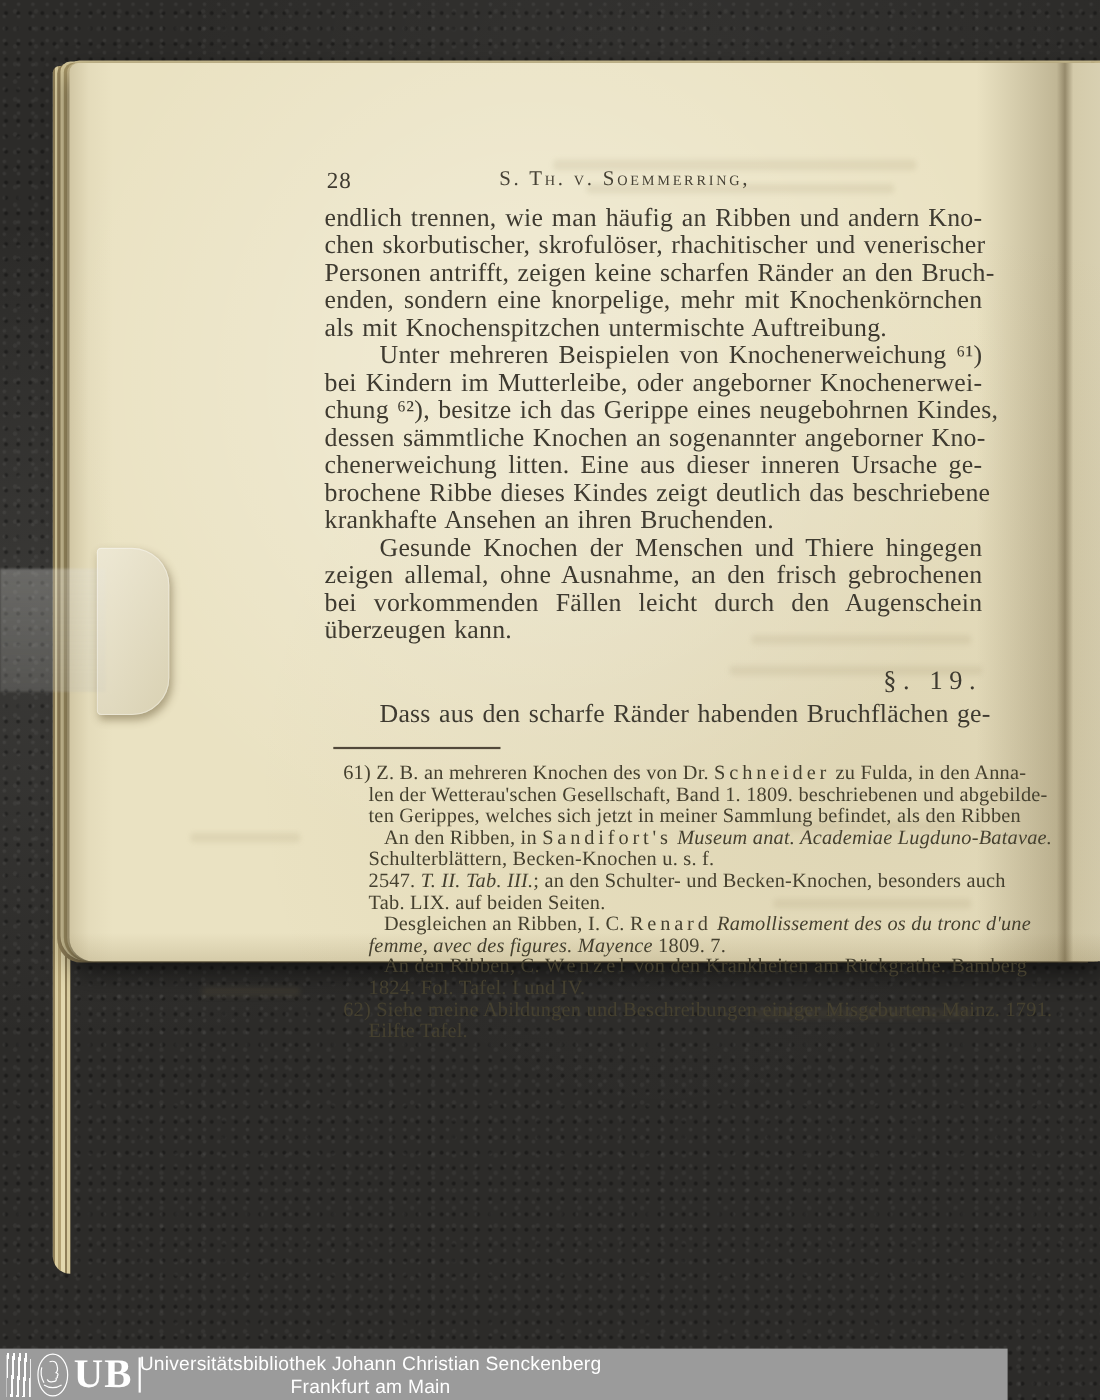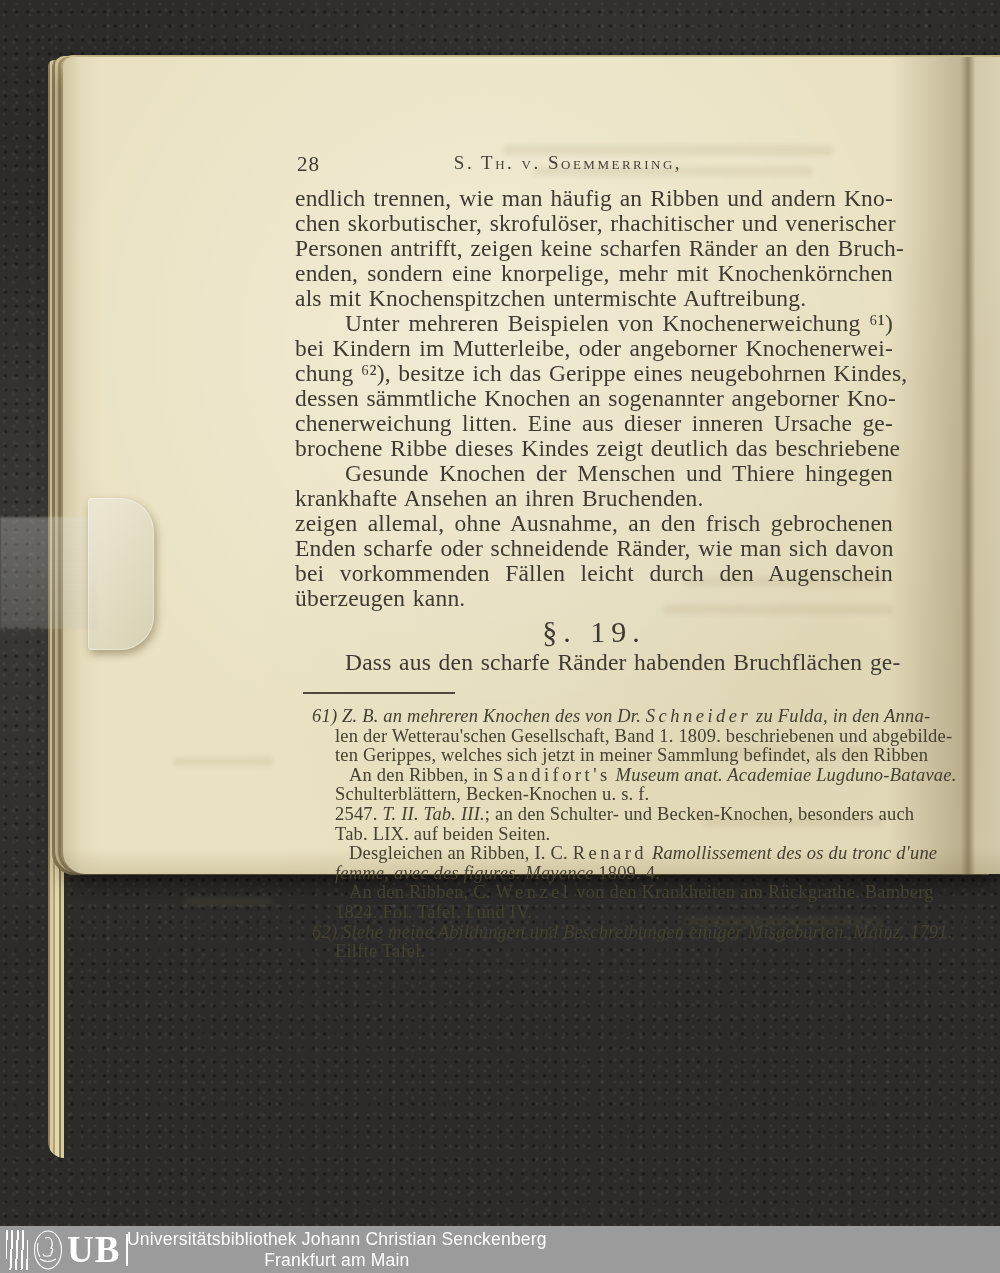--- a/index.html
+++ b/index.html
@@ -40,36 +40,36 @@
   
   .text-area{position:absolute;left:232px;top:93px;width:598px;color:#3e3a30;}
   .hdr{position:relative;height:24px;margin-bottom:12px;}
   .pagenum{position:absolute;left:2px;top:2px;font-size:21px;letter-spacing:1px;}
   .runtitle{position:absolute;left:0;right:52px;text-align:center;top:2px;
     font-variant:small-caps;font-size:19px;letter-spacing:2.5px;color:#464135;}
   .body-lines .ln{font-size:23.5px;line-height:25px;height:25px;white-space:nowrap;
     text-align:justify;text-align-last:justify;letter-spacing:0.2px;word-spacing:1.5px;}
   .body-lines .ln.end{text-align-last:left;}
   .body-lines .ln.ind{padding-left:50px;}
-  .sec-heading{margin-top:8px;font-size:30px;line-height:26px;text-align:center;letter-spacing:6px;}
+  .sec-heading{margin-top:20px;font-size:24px;line-height:26px;text-align:right;letter-spacing:6px;}
   .after-heading{margin-top:5px;}
   .fn-rule{margin:17px 0 0 8px;width:152px;border:0;border-top:2px solid #51483a;height:0;}
   .footnotes{margin-top:13px;}
   .footnotes .ln{font-size:18.5px;line-height:19.6px;height:19.6px;white-space:nowrap;
     text-align:justify;text-align-last:justify;color:#45402f;letter-spacing:0.2px;}
   .footnotes .ln.end{text-align-last:left;}
-  .footnotes .ln.f0{padding-left:17px;font-style:italic;}
+  .footnotes .ln.f0{padding-left:17px;}
   .footnotes .ln.f1{padding-left:40px;}
   .footnotes .ln.f2{padding-left:54px;}
   .it{font-style:italic;}
   .spc{letter-spacing:3.5px;}
   
   .smudge{position:absolute;background:rgba(140,122,82,0.12);filter:blur(2.5px);border-radius:4px;}
   
-  .footer{position:absolute;left:0;bottom:0;width:1000px;height:47px;background:#9b9b9b;
+  .footer{position:absolute;left:0;bottom:0;width:916px;height:47px;background:#9b9b9b;
     font-family:"Liberation Sans", sans-serif;color:#ffffff;}
   .logo{position:absolute;left:6px;top:3px;height:41px;display:flex;align-items:center;}
   .logo-stripes{width:22px;height:40px;margin-right:4px;
     background:repeating-linear-gradient(93deg,#ffffff 0 2px,transparent 2px 5.5px);}
   .logo-portrait{width:32px;height:42px;margin-right:3px;}
   .logo-ub{font-family:"Liberation Serif", serif;font-weight:bold;font-size:37px;line-height:40px;letter-spacing:1px;}
   .logo-div{width:2px;height:32px;background:#ffffff;margin-left:6px;}
   .footer-text{position:absolute;left:127px;top:3px;font-size:17.5px;line-height:20.5px;font-weight:400;letter-spacing:0.2px;text-align:center;}
 </style>
 </head>
@@ -102,24 +102,23 @@
           <div class="ln">chen skorbutischer, skrofulöser, rhachitischer und venerischer</div>
           <div class="ln">Personen antrifft, zeigen keine scharfen Ränder an den Bruch-</div>
           <div class="ln">enden, sondern eine knorpelige, mehr mit Knochenkörnchen</div>
           <div class="ln end">als mit Knochenspitzchen untermischte Auftreibung.</div>
           <div class="ln ind">Unter mehreren Beispielen von Knochenerweichung ⁶¹)</div>
           <div class="ln">bei Kindern im Mutterleibe, oder angeborner Knochenerwei-</div>
           <div class="ln">chung ⁶²), besitze ich das Gerippe eines neugebohrnen Kindes,</div>
           <div class="ln">dessen sämmtliche Knochen an sogenannter angeborner Kno-</div>
           <div class="ln">chenerweichung litten.  Eine aus dieser inneren Ursache ge-</div>
           <div class="ln">brochene Ribbe dieses Kindes zeigt deutlich das beschriebene</div>
+          <div class="ln end">krankhafte Ansehen an ihren Bruchenden.</div>
           <div class="ln ind">Gesunde Knochen der Menschen und Thiere hingegen</div>
-          <div class="ln end">krankhafte Ansehen an ihren Bruchenden.</div>
           <div class="ln">zeigen allemal, ohne Ausnahme, an den frisch gebrochenen</div>
-          <div class="ln">Enden scharfe oder schneidende Ränder, wie man sich davon</div>
           <div class="ln">bei vorkommenden Fällen leicht durch den Augenschein</div>
           <div class="ln end">überzeugen kann.</div>
         </div>
 
       <div class="sec-heading">§.  19.</div>
 
       <div class="body-lines after-heading">
           <div class="ln ind">Dass aus den scharfe Ränder habenden Bruchflächen ge-</div>
         </div>
 
@@ -127,21 +126,21 @@
 
       <div class="footnotes">
           <div class="ln f0"><span>61) Z. B. an mehreren Knochen des von Dr. </span><span class="spc">Schneider</span><span> zu Fulda, in den Anna-</span></div>
           <div class="ln f1"><span>len der Wetterau'schen Gesellschaft, Band 1. 1809. beschriebenen und abgebilde-</span></div>
           <div class="ln f1"><span>ten Gerippes, welches sich jetzt in meiner Sammlung befindet, als den Ribben</span></div>
           <div class="ln f2"><span>An den Ribben, in </span><span class="spc">Sandifort's</span><span> </span><span class="it">Museum anat. Academiae Lugduno-Batavae.</span></div>
           <div class="ln end f1"><span>Schulterblättern, Becken-Knochen u. s. f.</span></div>
           <div class="ln f1"><span>2547. </span><span class="it">T. II. Tab. III.</span><span>; an den Schulter- und Becken-Knochen, besonders auch</span></div>
           <div class="ln end f1"><span>Tab. LIX. auf beiden Seiten.</span></div>
           <div class="ln f2"><span>Desgleichen an Ribben, I. C. </span><span class="spc">Renard</span><span> </span><span class="it">Ramollissement des os du tronc d'une</span></div>
-          <div class="ln end f1"><span class="it">femme, avec des figures.  Mayence</span><span> 1809. 4.</span></div>
+          <div class="ln end f1"><span class="it">femme, avec des figures.  Mayence</span><span> 1809. 7.</span></div>
           <div class="ln f2"><span>An den Ribben, C. </span><span class="spc">Wenzel</span><span> von den Krankheiten am Rückgrathe.  Bamberg</span></div>
           <div class="ln end f1"><span>1824. Fol. Tafel. I und IV.</span></div>
           <div class="ln f0"><span>62) Siehe meine Abildungen und Beschreibungen einiger Misgeburten.  Mainz. 1791.</span></div>
           <div class="ln end f1"><span>Eilfte Tafel.</span></div>
         </div>
     </div>
   </div>
 
   <div class="clip-stem"></div>
   <div class="clip-tab"></div>

